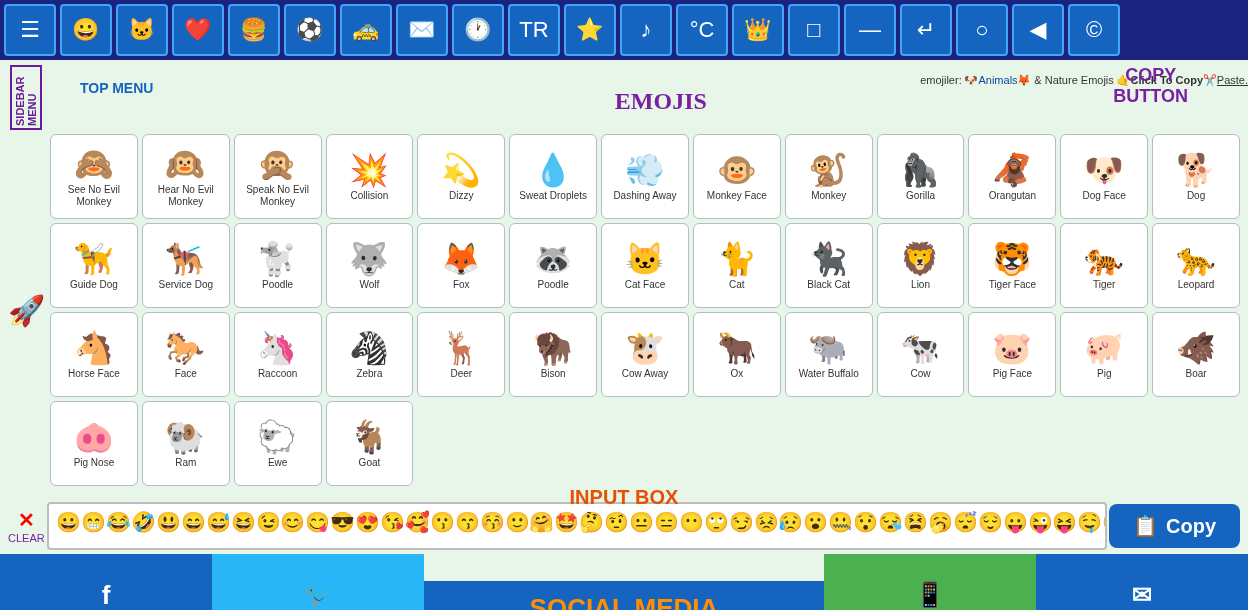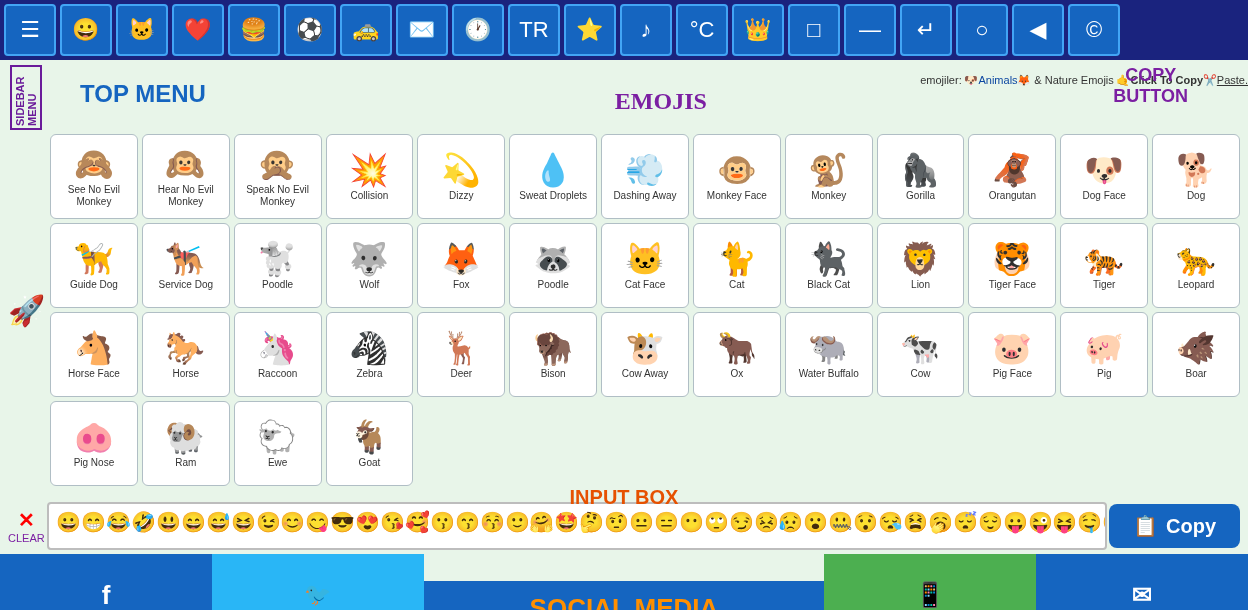--- a/index.html
+++ b/index.html
@@ -52,21 +52,21 @@
       text-orientation: mixed;
       transform: rotate(180deg);
       border: 2px solid #6a1b9a;
       padding: 2px;
     }
     .top-menu-label {
       position: absolute;
       left: 80px;
       top: 20px;
       color: #1565c0;
-      font-size: 24px;
+      font-size: 14px;
       font-weight: bold;
       text-transform: uppercase;
       text-align: right;
     }
     .breadcrumb-area {
       text-align: right;
       font-size: 11px;
       padding: 6px 0;
       color: #333;
     }
@@ -366,21 +366,21 @@
       <div class="emoji-cell">
     <span class="emoji-icon">🐆</span>
     <span class="emoji-label">Leopard</span>
   </div>
       <div class="emoji-cell">
     <span class="emoji-icon">🐴</span>
     <span class="emoji-label">Horse Face</span>
   </div>
       <div class="emoji-cell">
     <span class="emoji-icon">🐎</span>
-    <span class="emoji-label">Horse</span>
+    <span class="emoji-label">Face</span>
   </div>
       <div class="emoji-cell">
     <span class="emoji-icon">🦄</span>
     <span class="emoji-label">Raccoon</span>
   </div>
       <div class="emoji-cell">
     <span class="emoji-icon">🦓</span>
     <span class="emoji-label">Zebra</span>
   </div>
       <div class="emoji-cell">

